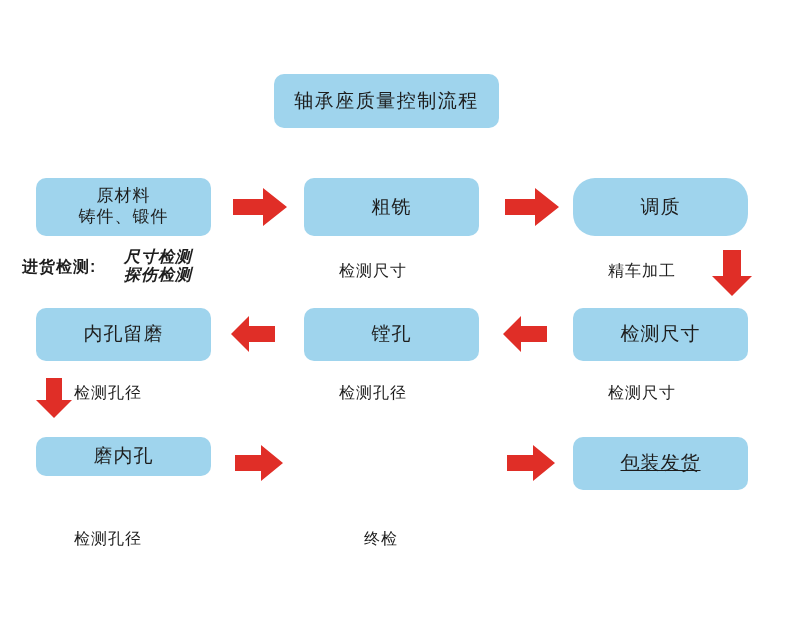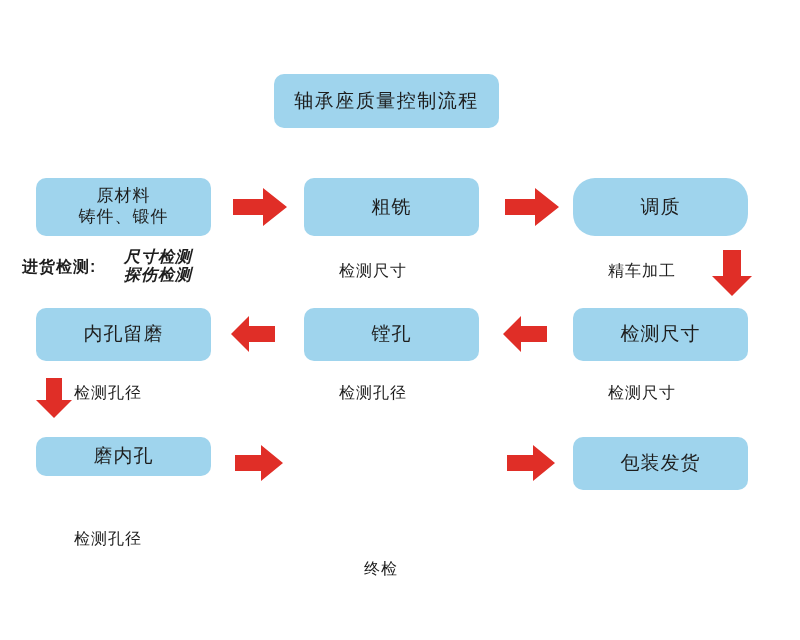--- a/index.html
+++ b/index.html
@@ -141,19 +141,19 @@
     </svg>
   </div>
 
 
   <div class="arrow" style="left:507px; top:445px;">
     <svg width="48" height="36" viewBox="0 0 48 36">
       <polygon points="0,10 26,10 26,0 48,18 26,36 26,26 0,26" fill="#e02e27"></polygon>
     </svg>
   </div>
 
-  <div class="node" style="left:573px; top:437px; width:175px; height:53px;">包装发货</div>
+  <div class="node" style="left:573px; top:437px; width:175px; height:53px;text-decoration:underline;">包装发货</div>
 
   <div class="caption" style="left:74px; top:530px;">检测孔径</div>
 
-  <div class="caption" style="left:364px; top:560px;">终检</div>
+  <div class="caption" style="left:364px; top:530px;">终检</div>
 
 </div>
 
 </body></html>

